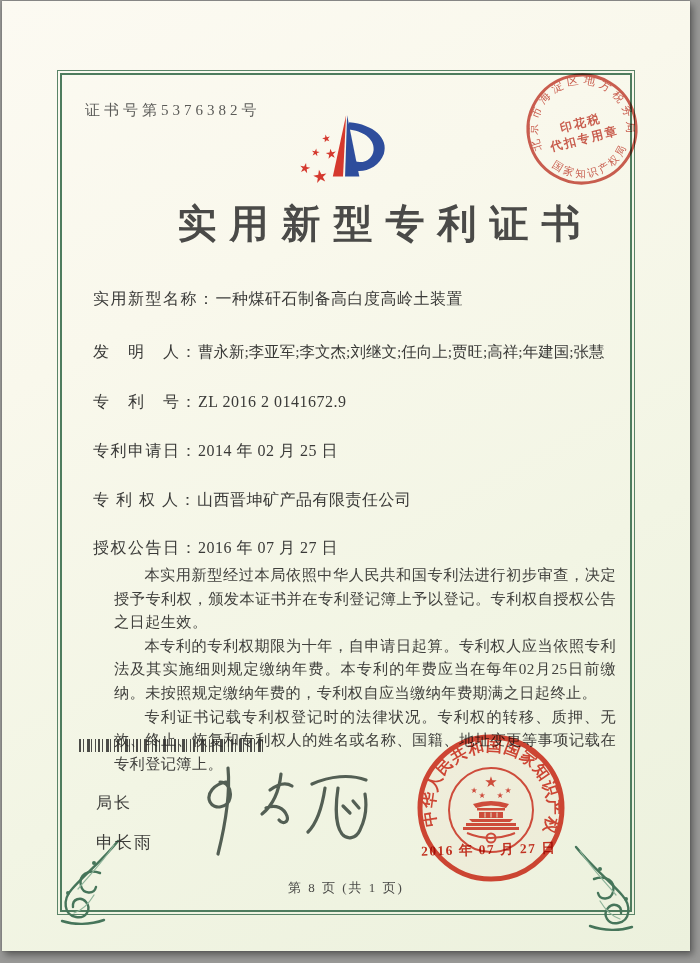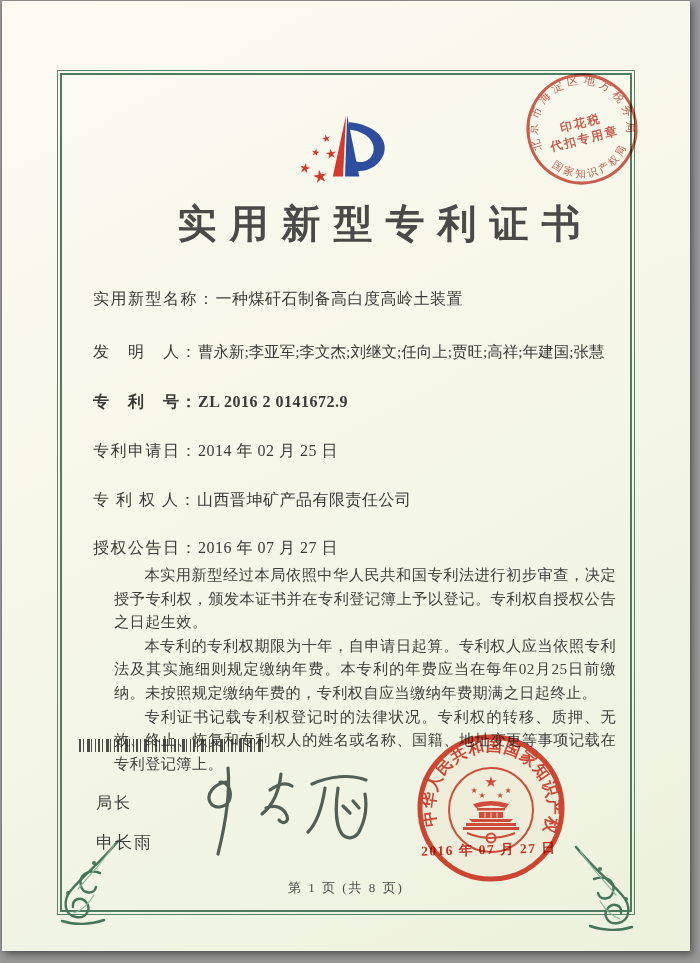--- a/index.html
+++ b/index.html
@@ -32,21 +32,21 @@
     position:absolute; left:55px; top:196px; width:644px; text-align:center;
     font-size:39px; font-weight:600; color:#4a4a48; letter-spacing:13px;
     text-indent:13px;
   }
   .field { position:absolute; left:91px; font-size:16px; color:#3a3a38; letter-spacing:1px; white-space:nowrap; }
   .field .lbl { letter-spacing:1.5px;text-align:right; }
   .field .val { letter-spacing:.5px; }
   .f-name     { top:288px; }
   .f-inv      { top:341px; }
   .f-inv .val { font-size:15.5px; letter-spacing:0; }
-  .f-no       { top:391px;font-weight:bold; }
+  .f-no       { top:391px; }
   .f-file     { top:440px; }
   .f-owner    { top:489px; }
   .f-grant    { top:537px; }
   .body-text {
     position:absolute; left:88px; top:562px; width:526px;
     font-size:15.2px; line-height:23.6px; color:#40403d; text-align:justify;
     letter-spacing:.4px;
   }
   .body-text p { text-indent:2em;margin-left:24px; }
   .barcode {
@@ -111,20 +111,21 @@
         <path d="M18,86 C30,90 46,90 60,85"></path>
       </g>
       <g fill="none" stroke="#8fb49a" stroke-width="1.2" stroke-linecap="round">
         <path d="M70,10 C58,28 44,42 34,54"></path>
         <path d="M50,60 C44,70 36,76 30,78"></path>
       </g>
       <circle cx="24" cy="58" r="2" fill="#46755a"></circle>
       <circle cx="50" cy="28" r="2" fill="#46755a"></circle>
     </svg>
 
+    <div class="cert-no">证书号第5376382号</div>
 
     <svg class="logo" viewBox="0 0 100 90">
       <g fill="#d5392e" font-family="DejaVu Sans, sans-serif">
         <text x="31" y="33" font-size="10" transform="rotate(-12 31 33)">★</text>
         <text x="19" y="45" font-size="10" transform="rotate(10 19 45)">★</text>
         <text x="34" y="49" font-size="13" transform="rotate(-8 34 49)">★</text>
         <text x="7" y="61" font-size="13" transform="rotate(12 7 61)">★</text>
         <text x="22" y="73" font-size="17" transform="rotate(-10 22 73)">★</text>
       </g>
       <polygon points="54,6 41,66 51,66" fill="#d5392e"></polygon>
@@ -210,16 +211,16 @@
         <path d="M-22,11 L22,11 L19,14 L-19,14 Z"></path>
         <rect x="-25" y="15" width="50" height="3"></rect>
         <rect x="-28" y="19" width="56" height="3"></rect>
         <circle cx="0" cy="30" r="4.5" fill="none" stroke="#d7382a" stroke-width="2"></circle>
         <path d="M-24,25 Q0,35 24,25" fill="none" stroke="#d7382a" stroke-width="2"></path>
       </g>
     </svg>
 
     <div class="seal-date">2016 年 07 月 27 日</div>
 
-    <div class="footer">第 1 页 (共 8 页)</div>
+    <div class="footer">第 8 页 (共 1 页)</div>
 
   </div>
 </div>
 
 </body></html>

